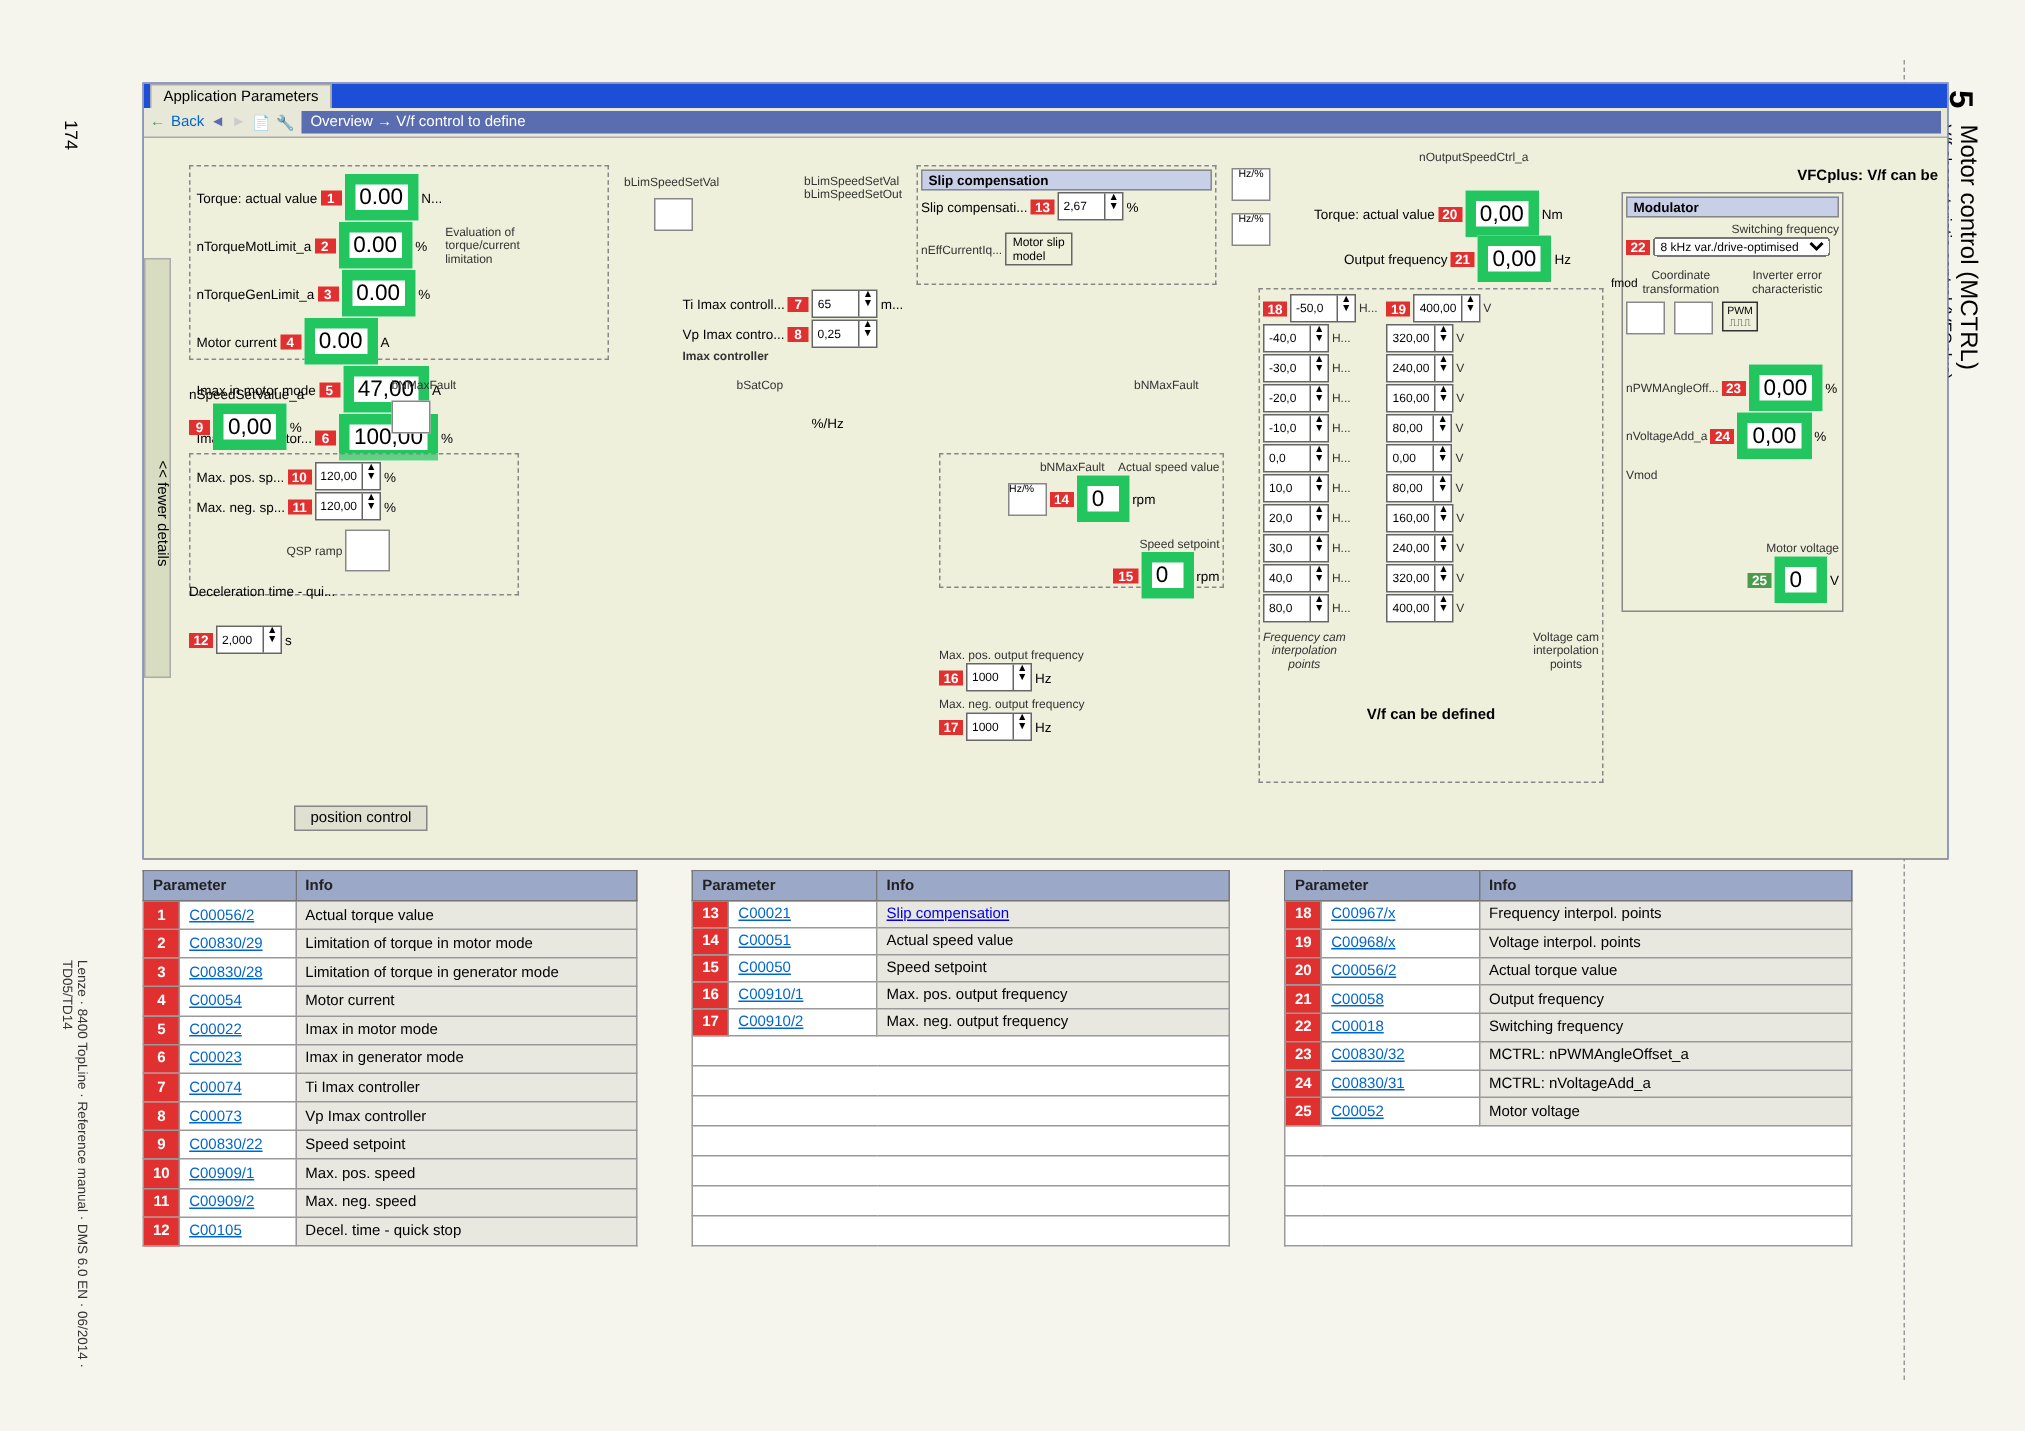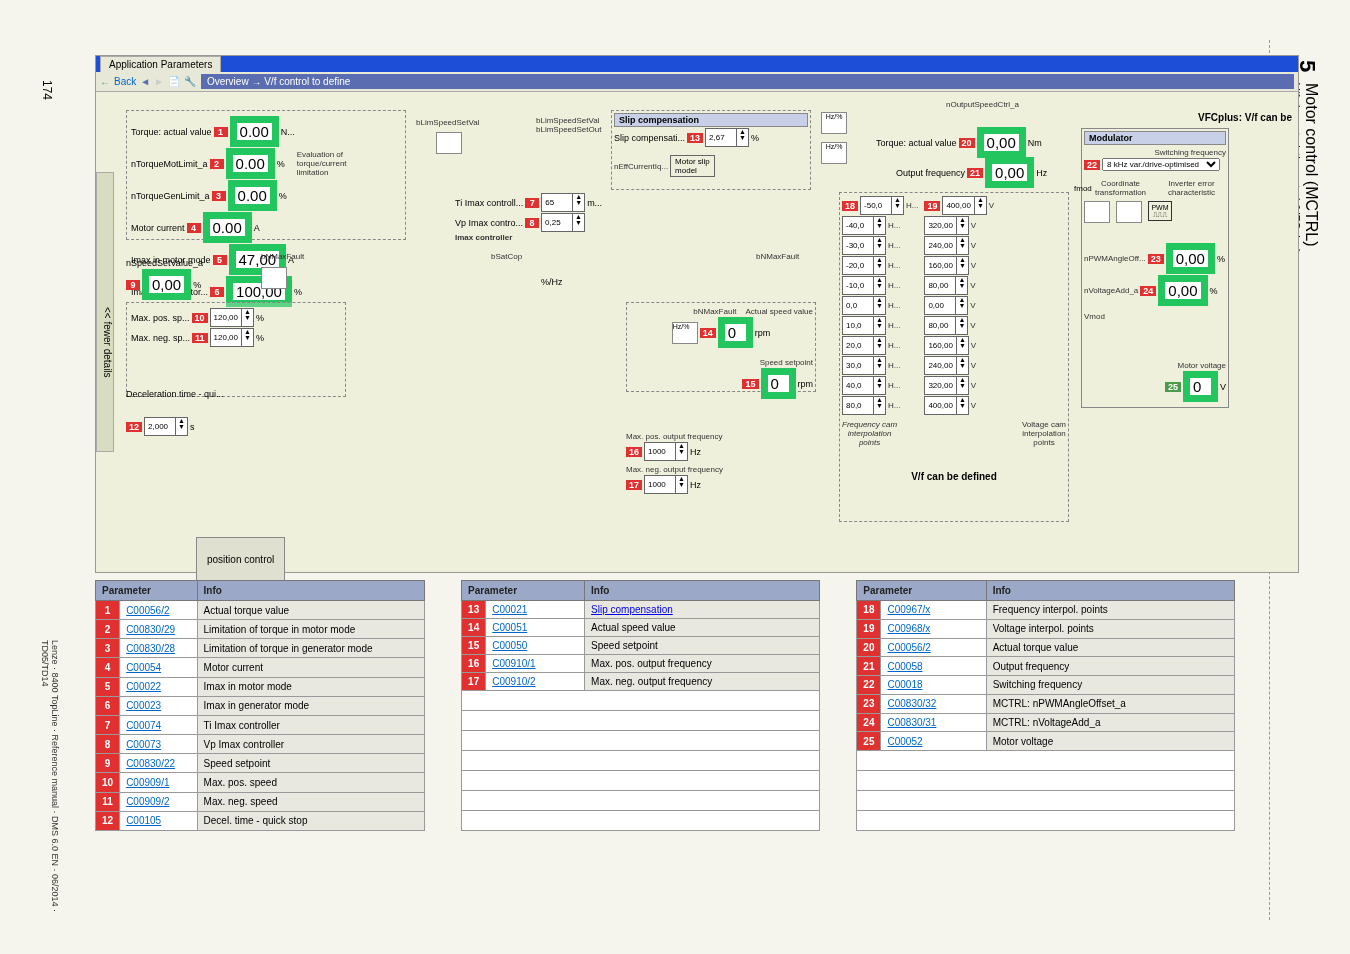--- a/index.html
+++ b/index.html
@@ -161,21 +161,21 @@
   .box-title {
     background: #c8d0e8;
     border: 1px solid #888;
     padding: 1px 4px;
     font-size: 9px;
     font-weight: bold;
   }
   .btn {
     background: #e0e0d0;
     border: 1px solid #888;
-    padding: 16px 10px;
+    padding: 2px 10px;
     font-size: 10px;
   }
   .pwm-box {
     border: 1px solid #333;
     width: 24px;
     height: 20px;
     font-size: 7px;
     text-align: center;
     display: flex;
     flex-direction: column;
@@ -365,20 +365,24 @@
           <span>%</span>
         </div>
       <div class="label-row">
           <span>Max. neg. sp...</span> 
           <span class="marker">11</span> 
           <span class="spinner">
             <span class="sv">120,00</span>
             <span class="sb">▲<br>▼</span>
           </span> 
           <span>%</span>
+        </div>
+      <div class="label-row" style="margin-top:6px;">
+          <span style="margin-left:60px;" class="tiny-text">QSP ramp</span> 
+          <span class="qsp-box"></span>
         </div>
     </div>
     <div style="position:absolute; left:30px; top:296px;align-items:flex-end;" class="label-row">
       <span>Deceleration time - qui...</span>
       <br>
     </div>
     <div style="position:absolute; left:30px; top:324px;" class="label-row">
       <span class="marker">12</span> 
         <span class="spinner">
           <span class="sv">2,000</span>

